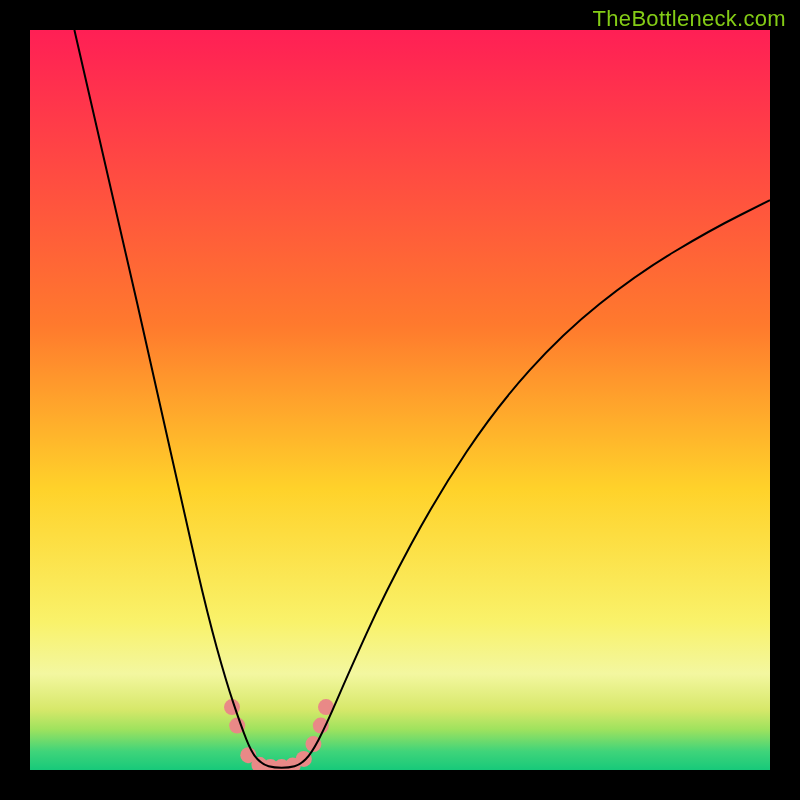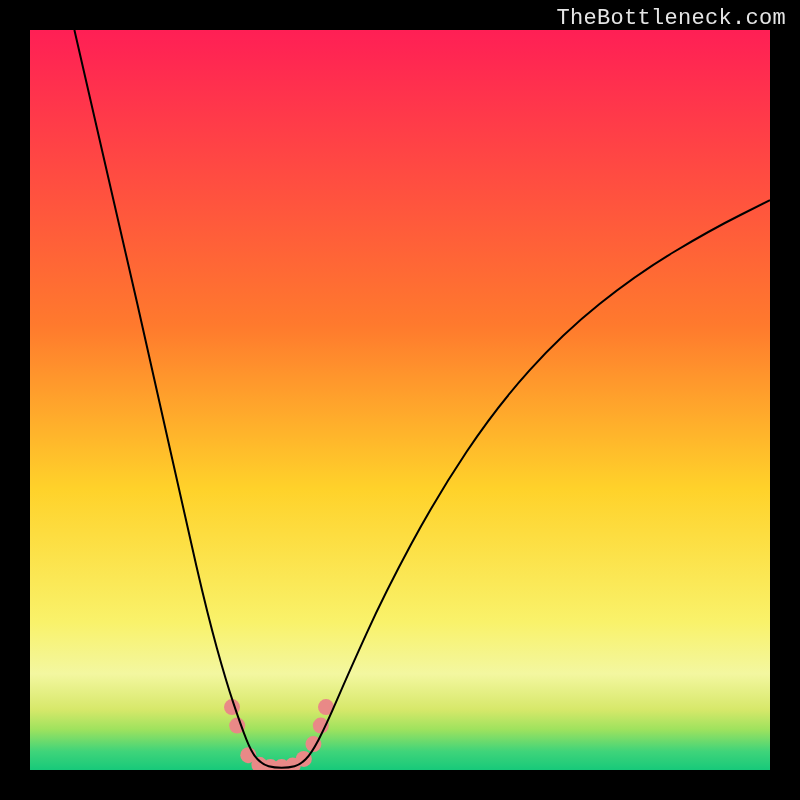--- a/index.html
+++ b/index.html
@@ -31,25 +31,25 @@
     position: absolute;
     left: 0;
     top: 0;
     width: 100%;
     height: 100%;
   }
   .watermark {
     position: absolute;
     top: 6px;
     right: 14px;
-    color: #e5e5e5;
+    color: #84cc16;
     font-size: 22px;
     font-weight: 500;
     letter-spacing: 0.3px;
-    font-family: Liberation Mono, monospace;
+    font-family: Liberation Sans, sans-serif;
   }
   svg.curves {
     position: absolute;
     left: 0;
     top: 0;
     width: 100%;
     height: 100%;
   }
 </style>
 </head>

